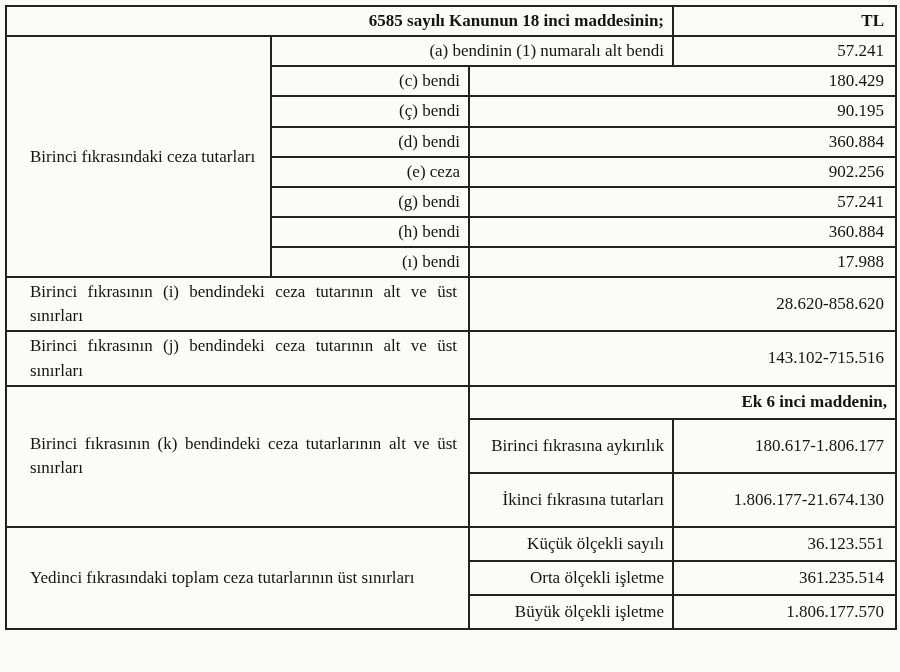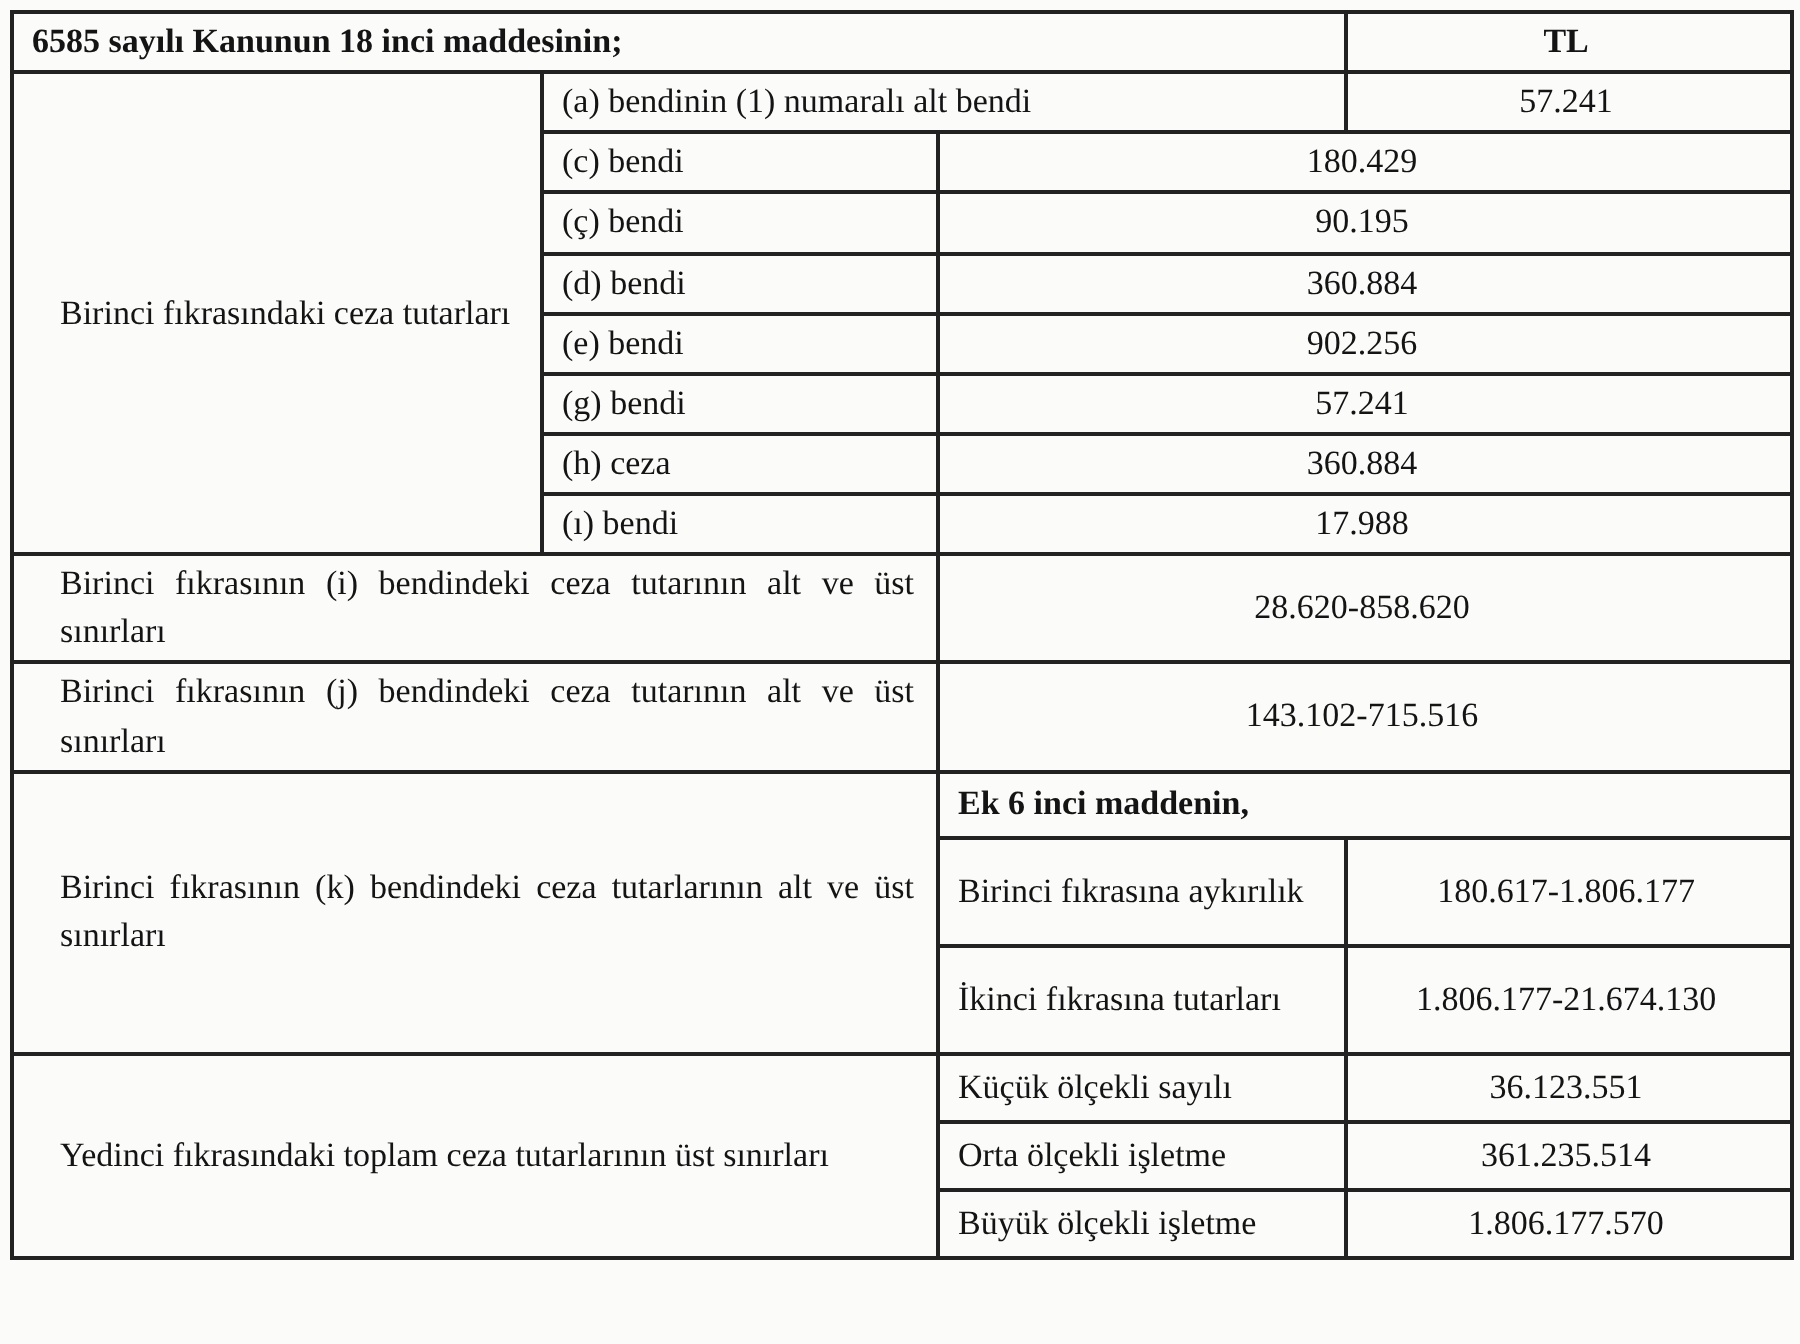--- a/index.html
+++ b/index.html
@@ -20,25 +20,25 @@
   td {
     border: 2px solid #222222;
     padding: 2px 8px;
     font-size: 17px;
     line-height: 1.42;
     vertical-align: middle;
     overflow: hidden;
   }
   td.bold { font-weight: bold; }
   td.val {
-    text-align: center;
+    text-align: right;
     padding-right: 11px;
     white-space: nowrap;
   }
-  td.lbl { padding-left: 9px; }
+  td.lbl { padding-left: 9px; text-align: right; }
   td.just {
     text-align: justify;
     padding-left: 23px;
     padding-right: 11px;
   }
   tr.h28 { height: 28px; }
   tr.h30 { height: 30px; }
   tr.h33 { height: 33px; }
   tr.h34 { height: 34px; }
   tr.h54 { height: 54px; }
@@ -72,29 +72,29 @@
   </tr>
   <tr class="h30">
     <td class="lbl">(ç) bendi</td>
     <td class="val" colspan="2">90.195</td>
   </tr>
   <tr class="h30">
     <td class="lbl">(d) bendi</td>
     <td class="val" colspan="2">360.884</td>
   </tr>
   <tr class="h30">
-    <td class="lbl">(e) bendi</td>
+    <td class="lbl">(e) ceza</td>
     <td class="val" colspan="2">902.256</td>
   </tr>
   <tr class="h30">
     <td class="lbl">(g) bendi</td>
     <td class="val" colspan="2">57.241</td>
   </tr>
   <tr class="h30">
-    <td class="lbl">(h) ceza</td>
+    <td class="lbl">(h) bendi</td>
     <td class="val" colspan="2">360.884</td>
   </tr>
   <tr class="h30">
     <td class="lbl">(ı) bendi</td>
     <td class="val" colspan="2">17.988</td>
   </tr>
   <tr style="height:0"></tr>
 
   <tr class="h56">
     <td class="just" colspan="2">Birinci fıkrasının (i) bendindeki ceza tutarının alt ve üst sınırları</td>

